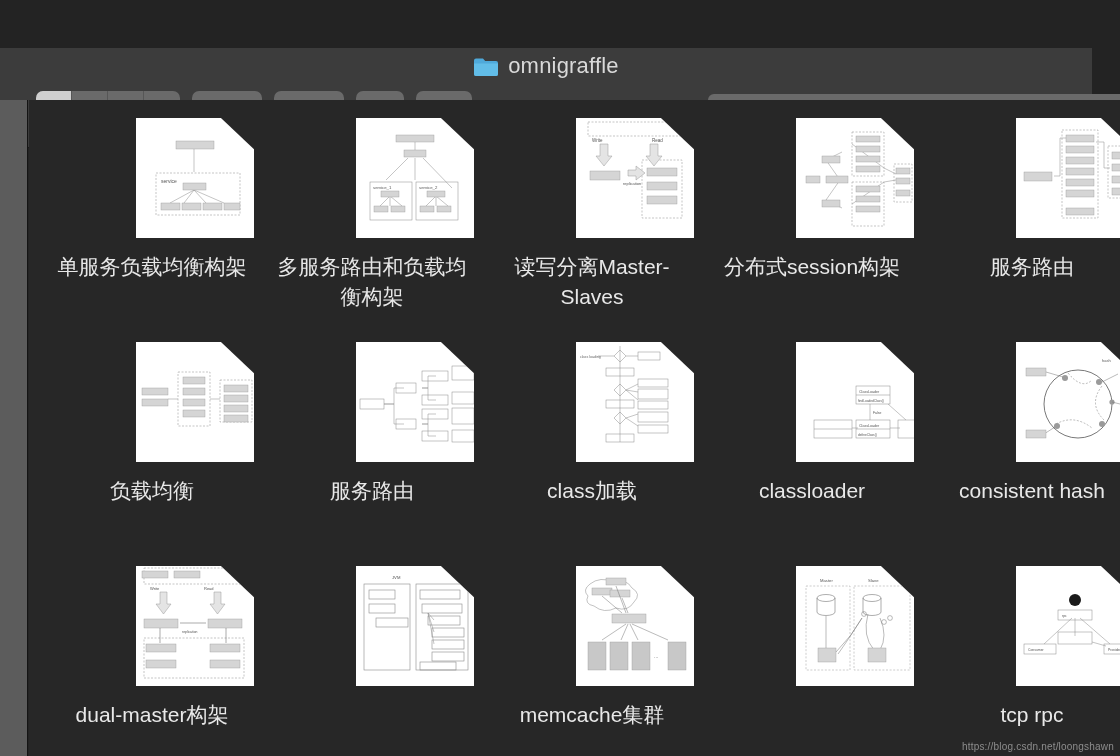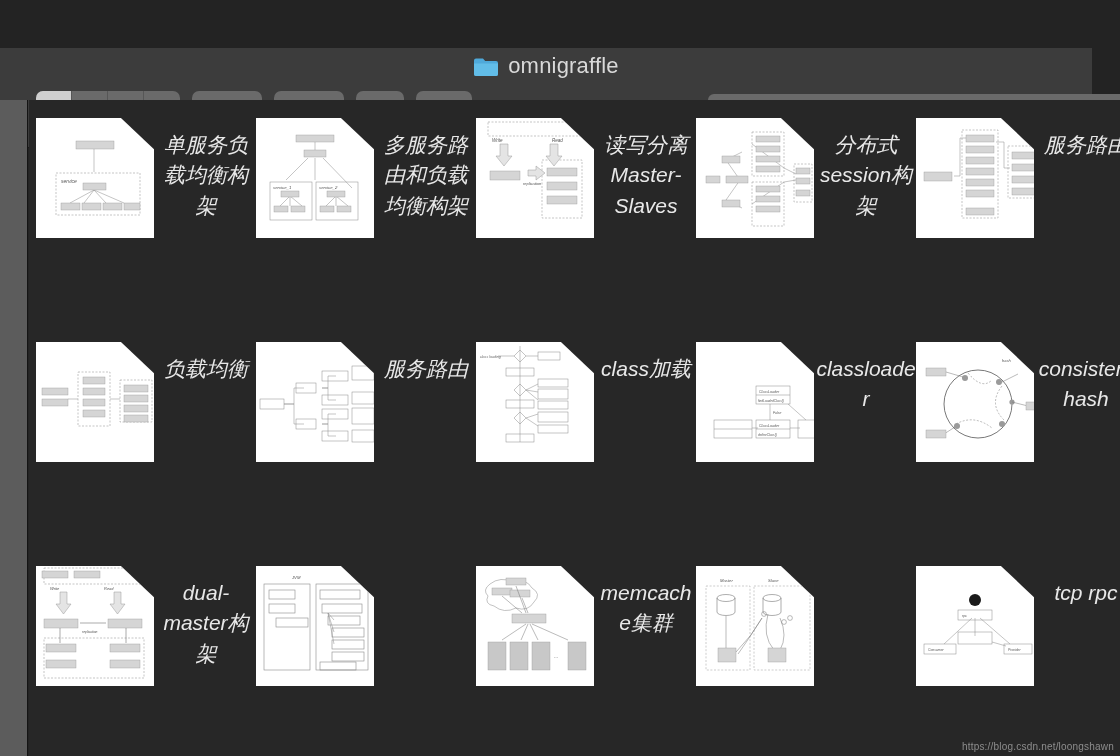--- a/index.html
+++ b/index.html
@@ -73,23 +73,22 @@
     background: #272727; overflow: hidden;
   }
   #grid {
     display: grid;
     grid-template-columns: repeat(5, 220px);
     padding: 18px 0 0 7px;
     row-gap: 0;
   }
   .item {
     width: 220px; height: 224px;
-    display: flex; flex-direction: row; align-items: flex-start;
+    display: flex; flex-direction: column; align-items: flex-end;
     cursor: default;
-    font-style: italic;
   }
   .thumb-wrap {
     width: 120px; height: 122px; position: relative; flex: none;
   }
   .doc {
     position: absolute; left: 0; top: 0; width: 118px; height: 120px;
     background: #ffffff;
     box-shadow: 2px 3px 5px rgba(0,0,0,.45);
     
     clip-path: polygon(0 0, 72% 0, 100% 26%, 100% 100%, 0 100%);

